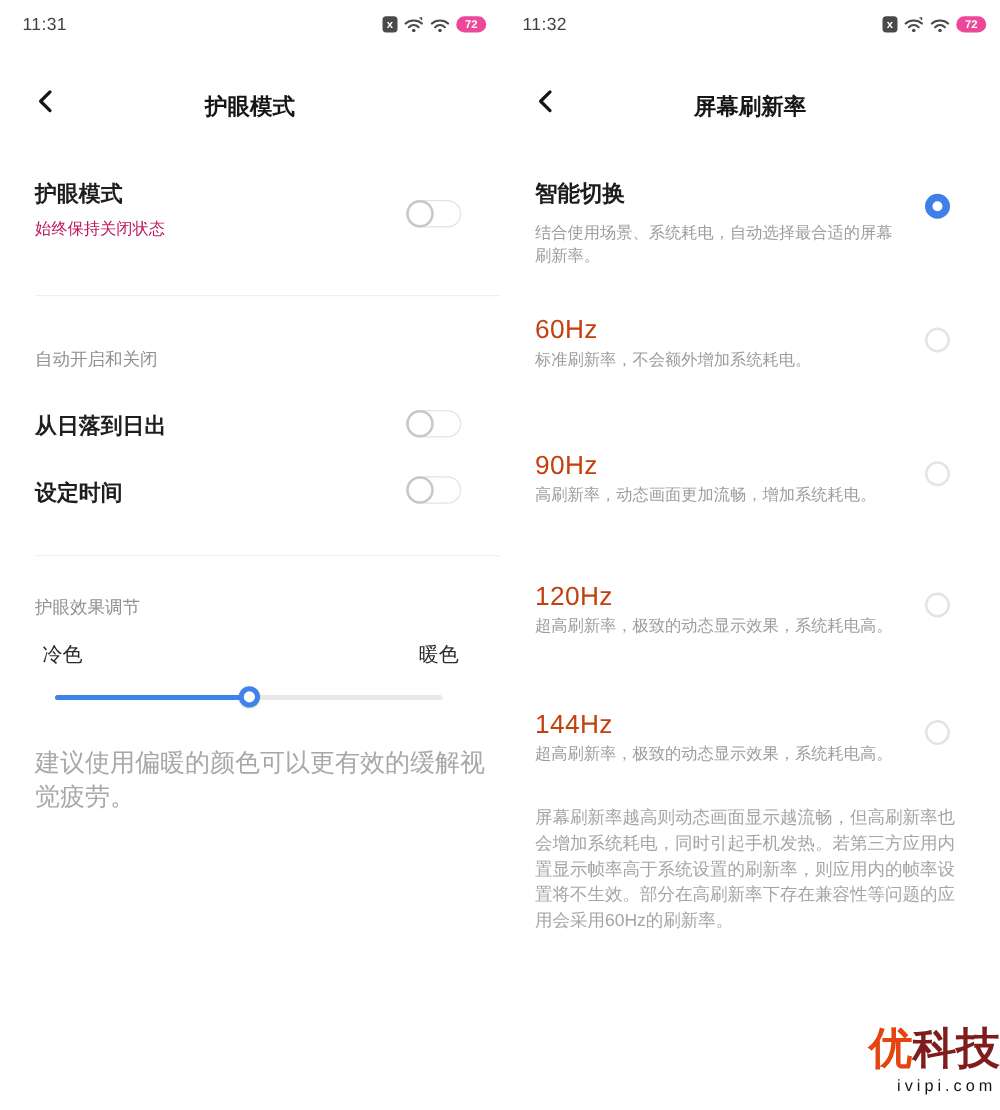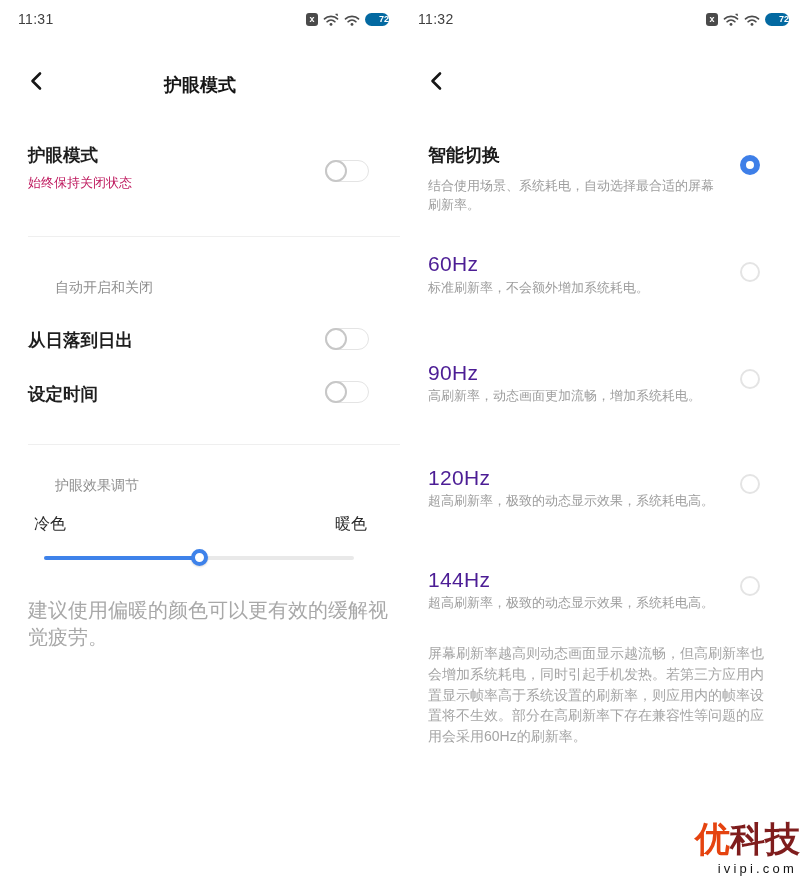--- a/index.html
+++ b/index.html
@@ -6,50 +6,50 @@
   html,body { width:800px; height:888px; background:#fff; font-family:"Liberation Sans","DejaVu Sans",sans-serif; }
   .stage { position:relative; width:800px; height:888px; background:#fff; overflow:hidden; }
   .panel { position:absolute; top:0; width:400px; height:888px; background:#fff; }
   .panel.left { left:0; }
   .panel.right { left:400px; }
 
   
   .statusbar { position:absolute; top:8px; left:0; right:0; height:22px; }
   .time { position:absolute; left:18px; top:3px; font-size:14px; color:#3f3f3f; letter-spacing:0.3px; }
   .sicons { position:absolute; right:11px; top:2px; display:flex; align-items:center; gap:5px; height:18px; }
-  .battery { width:24px; height:13px; background:#0369a1; border-radius:7px; color:#fff; font-size:9px; font-weight:bold; text-align:right; line-height:13px; }
+  .battery { width:24px; height:13px; background:#ec4899; border-radius:7px; color:#fff; font-size:9px; font-weight:bold; text-align:center; line-height:13px; }
   .simx { width:12px; height:13px; background:#4a4a4a; border-radius:3px; color:#fff; font-size:9px; font-weight:bold; text-align:center; line-height:12px; }
 
   
   .back { position:absolute; left:26px; top:70px; width:24px; height:24px; cursor:pointer; }
   .nav-title { position:absolute; left:0; right:0; top:73px; text-align:center; font-size:18px; font-weight:700; color:#161616; }
 
   
   .row { position:absolute; left:0; right:0; }
   .i-title { position:absolute; left:28px; font-size:17.5px; font-weight:700; color:#1e1e1e; }
   .i-sub { position:absolute; left:28px; font-size:13px; color:#be185d; }
-  .section { position:absolute; left:28px; font-size:14px; color:#8f8f8f;margin-left:27px; }
+  .section { position:absolute; left:28px; font-size:14px; color:#8f8f8f; }
   .divider { position:absolute; left:28px; right:0; height:1px; background:#efefef; }
 
   
   .toggle { position:absolute; left:325px; width:44px; height:22px; border:1.5px solid #e4e4e4; border-radius:11px; background:#fff; cursor:pointer; }
   .toggle .knob { position:absolute; left:-1.5px; top:-1.5px; width:22px; height:22px; border:2.8px solid #c7c7c7; border-radius:50%; background:#fff; }
 
   
   .sl-label-l { position:absolute; left:34px; top:514px; font-size:16px; color:#2a2a2a; }
   .sl-label-r { position:absolute; right:33px; top:514px; font-size:16px; color:#2a2a2a; }
   .sl-track { position:absolute; left:44px; top:556px; width:310px; height:4px; background:#e9e9e9; border-radius:2px; cursor:pointer; }
   .sl-fill { position:absolute; left:0; top:0; height:4px; background:#3e82ea; border-radius:2px; }
   .sl-thumb { position:absolute; top:549px; width:17px; height:17px; border:4.5px solid #3e82ea; background:#fff; border-radius:50%; cursor:pointer; box-shadow:0 1px 2px rgba(0,0,0,0.15); }
   .hint { position:absolute; left:28px; top:597px; font-size:20px; color:#a8a8a8; }
 
   
   .opt { position:absolute; left:0; right:0; cursor:pointer; }
   .r-title-cn { position:absolute; left:28px; font-size:18px; font-weight:700; color:#1c1c1c; }
-  .r-title-hz { position:absolute; left:28px; font-size:21px; font-weight:400; color:#4c1d95; letter-spacing:0.3px; }
+  .r-title-hz { position:absolute; left:28px; font-size:21px; font-weight:400; color:#c2410c; letter-spacing:0.3px; }
   .r-desc { position:absolute; left:28px; font-size:13px; color:#9d9d9d; line-height:19px; white-space:nowrap; }
   .r-desc.wrap { white-space:normal; width:290px; }
   .radio { position:absolute; left:340px; width:20px; height:20px; border-radius:50%; border:2px solid #e4e4e4; background:#fff; }
   .radio.selected { border:6.5px solid #3e7fe8; }
 
   .note { position:absolute; left:28px; top:643px; width:340px; font-size:14px; line-height:20.8px; color:#a5a5a5; }
 
   
   .brand { position:absolute; right:0; top:820px; font-size:35px; font-weight:700; line-height:1.1; white-space:nowrap; }
   .brand-red { color:#e5430f; }
@@ -158,20 +158,21 @@
         </span>
         <span class="battery">72</span>
       </span>
     </div>
 
     <div class="back">
       <svg width="22" height="22" viewBox="0 0 22 22">
           <path d="M14 3.5 L6.5 11 L14 18.5" fill="none" stroke="#161616" stroke-width="2.6" stroke-linecap="round" stroke-linejoin="round"></path>
         </svg>
     </div>
+    <div class="nav-title">屏幕刷新率</div>
 
     <div class="opt" style="top:138px;height:74px;">
       <span class="r-title-cn" style="top:5px;">智能切换</span>
       <span class="r-desc wrap" style="top:38px;">结合使用场景、系统耗电，自动选择最合适的屏幕刷新率。</span>
       <span class="radio selected" style="top:17px;"></span>
     </div>
 
     <div class="opt" style="top:246px;height:56px;">
       <span class="r-title-hz" style="top:6px;">60Hz</span>
       <span class="r-desc" style="top:32px;">标准刷新率，不会额外增加系统耗电。</span>

